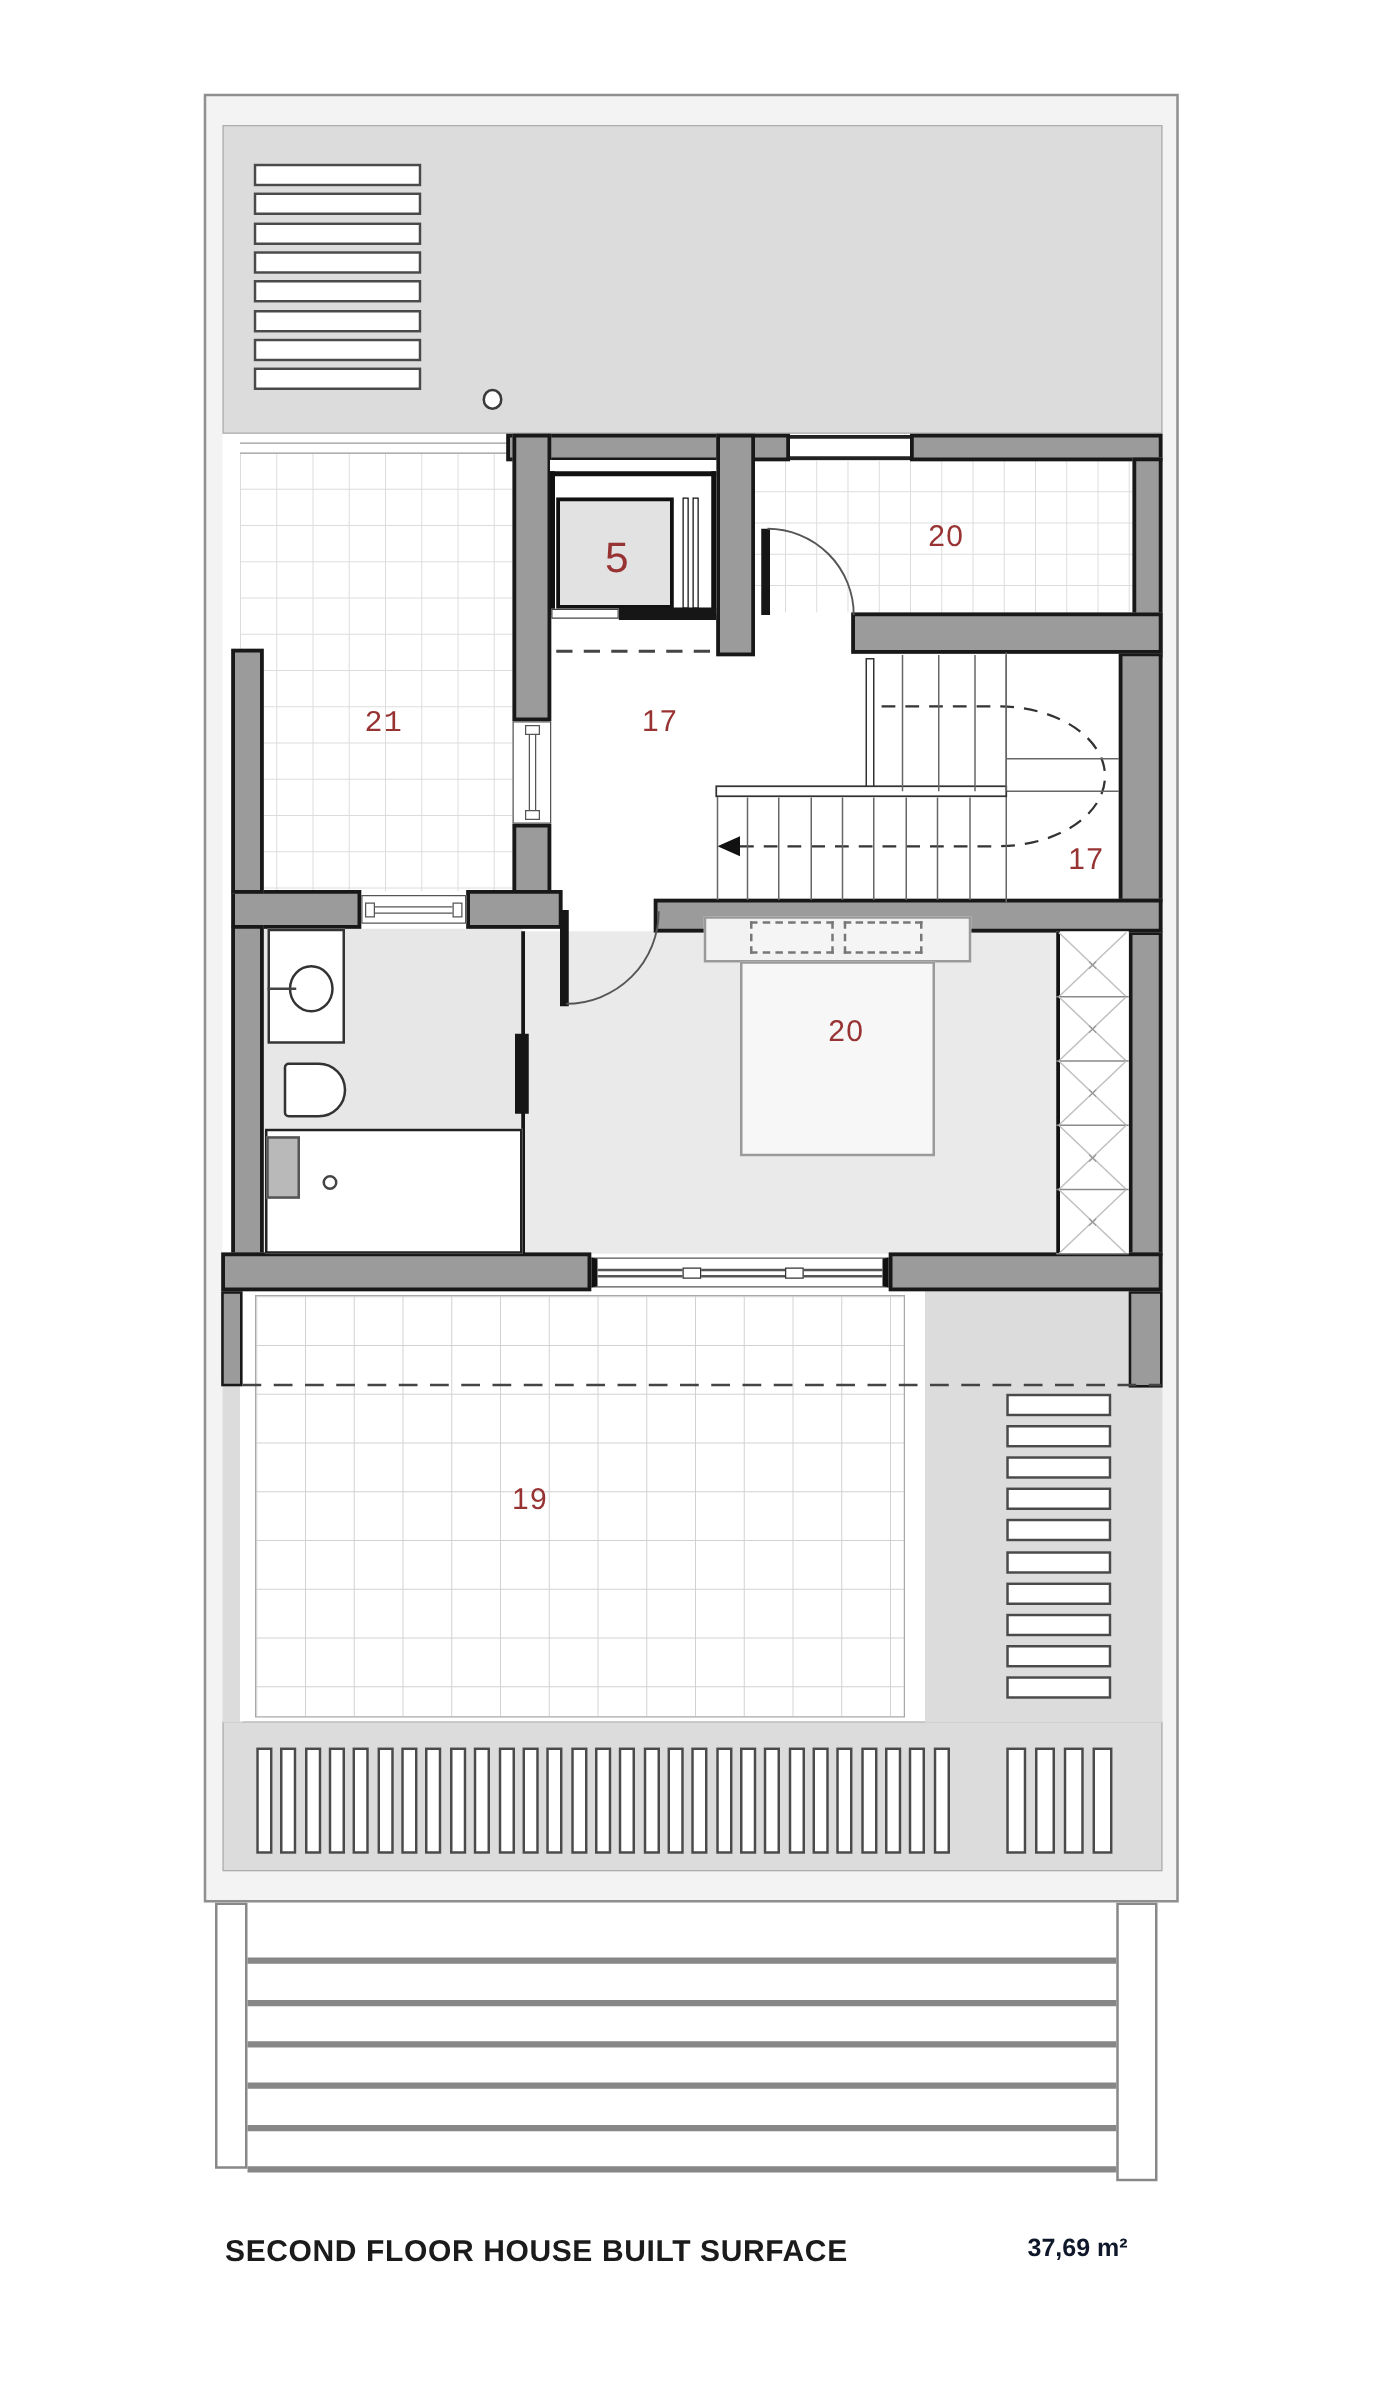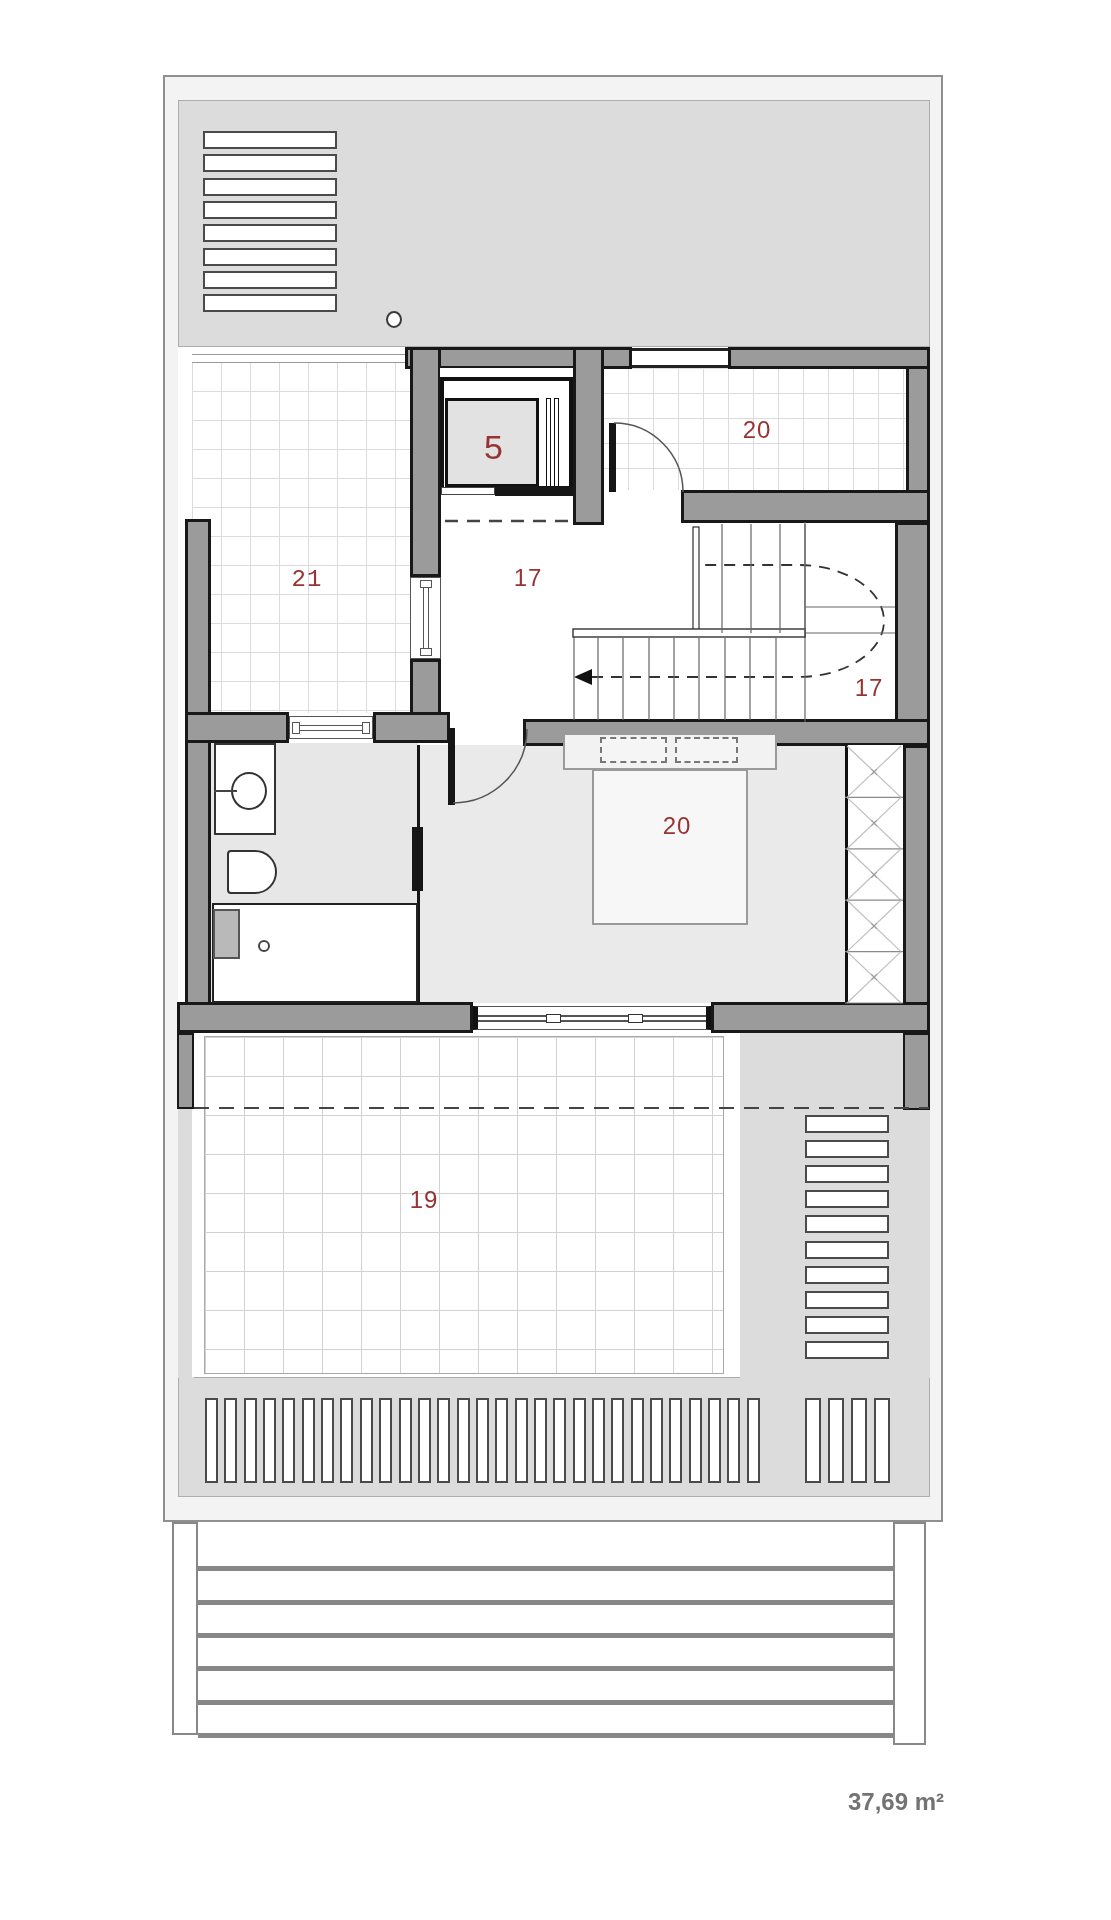--- a/index.html
+++ b/index.html
@@ -15,21 +15,21 @@
   .grid25{background-image:linear-gradient(#dcdcdc 1px,transparent 1px),
           linear-gradient(90deg,#dcdcdc 1px,transparent 1px);background-size:25px 25px;background-color:#fff;}
   .grid28{background-image:linear-gradient(#dcdcdc 1px,transparent 1px),
           linear-gradient(90deg,#dcdcdc 1px,transparent 1px);background-size:29px 29px;background-color:#fff;}
   .grid39{background-image:linear-gradient(#d2d2d2 1px,transparent 1px),
           linear-gradient(90deg,#d2d2d2 1px,transparent 1px);background-size:39px 39px;background-color:#fff;}
   .fixture{position:absolute;box-sizing:border-box;background:#fff;border:2px solid #333;}
   svg.overlay{position:absolute;left:0;top:0;pointer-events:none;}
   .footer-title{position:absolute;font-weight:bold;font-size:24px;color:#1b1b1b;letter-spacing:0.5px;}
   .footer-sub{position:absolute;font-size:23px;color:#2b2b2b;letter-spacing:0.5px;}
-  .footer-area{position:absolute;font-weight:bold;font-size:24px;color:#737373;margin-left:26px;}
+  .footer-area{position:absolute;font-weight:bold;font-size:20px;color:#0f172a;}
   .vwin{position:absolute;box-sizing:border-box;background:#fff;border:1px solid #555;}
   .vwin .bar{position:absolute;left:50%;transform:translateX(-50%);width:6px;background:#fff;border:1px solid #555;box-sizing:border-box;}
   .vwin .cap{position:absolute;left:50%;transform:translateX(-50%);width:12px;height:8px;background:#fff;border:1px solid #555;box-sizing:border-box;}
   .hwin{position:absolute;box-sizing:border-box;background:#fff;border:1px solid #555;}
   .hwin .bar{position:absolute;top:50%;transform:translateY(-50%);height:6px;background:#fff;border:1px solid #555;box-sizing:border-box;}
   .hwin .cap{position:absolute;top:50%;transform:translateY(-50%);height:12px;width:8px;background:#fff;border:1px solid #555;box-sizing:border-box;}
 </style>
 </head>
 <body>
 
@@ -254,14 +254,15 @@
     </div>
 
   <div class="room-label" style="left:494px;top:447px;font-size:34px;">5</div>
   <div class="room-label" style="left:757px;top:430px;">20</div>
   <div class="room-label" style="left:307px;top:579px;font-family:Liberation Mono, monospace;">21</div>
   <div class="room-label" style="left:528px;top:578px;">17</div>
   <div class="room-label" style="left:869px;top:688px;">17</div>
   <div class="room-label" style="left:677px;top:826px;">20</div>
   <div class="room-label" style="left:424px;top:1200px;">19</div>
 
+  <div class="footer-title" style="left:180px;top:1788px;">SECOND FLOOR HOUSE BUILT SURFACE</div>
   <div class="footer-area" style="left:822px;top:1788px;">37,69 m²</div>
 </div>
 
 </body></html>

